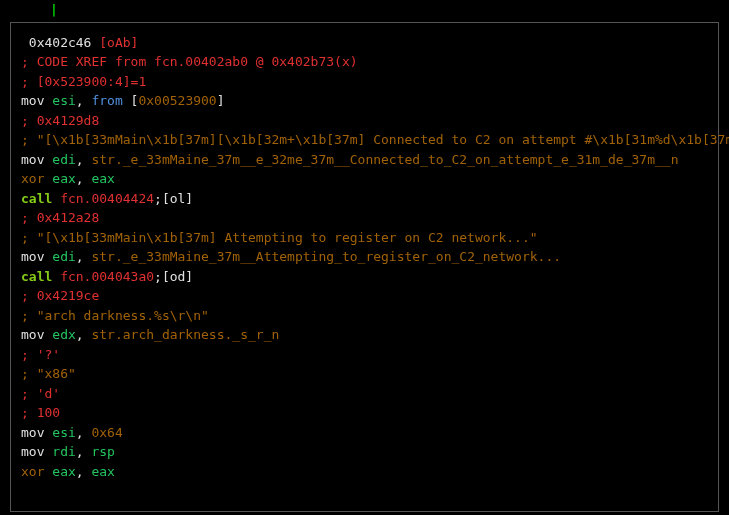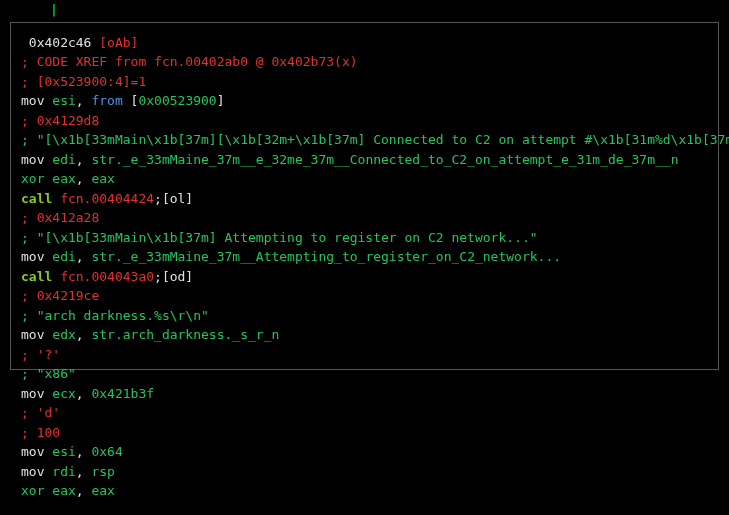--- a/index.html
+++ b/index.html
@@ -20,27 +20,27 @@
     .pipe-top {
       color: #00d000;
       padding-left: 50px;
       font-weight: bold;
     }
     .code-box {
       border: 1px solid #555;
       margin: 2px 10px;
       padding: 10px 10px;
       color: #e0e0e0;
-      height: 348px;
+      height: 490px;
     }
     .line {
       white-space: pre;
     }
     .red { color: #e03030; }
-    .yellow { color: #22c55e; }
+    .yellow { color: #a16207; }
     .green { color: #84cc16; font-weight: bold; }
     .cyan { color: #22c55e; }
     .blue { color: #5090e0; }
     .white { color: #e0e0e0; }
     .bold { font-weight: normal; }
     .v-bottom {
       color: #5090e0;
       padding-left: 50px;
     }
   </style>
@@ -61,21 +61,20 @@
   <div class="line"><span class="green">call</span><span class="red"> fcn.00404424</span><span class="white">;[ol]</span></div>
   <div class="line red">; 0x412a28</div>
   <div class="line yellow">; "[\x1b[33mMain\x1b[37m] Attempting to register on C2 network..."</div>
   <div class="line"><span class="white">mov </span><span class="cyan">edi</span><span class="white">, </span><span class="yellow">str._e_33mMaine_37m__Attempting_to_register_on_C2_network...</span></div>
   <div class="line"><span class="green">call</span><span class="red"> fcn.004043a0</span><span class="white">;[od]</span></div>
   <div class="line red">; 0x4219ce</div>
   <div class="line yellow">; "arch darkness.%s\r\n"</div>
   <div class="line"><span class="white">mov </span><span class="cyan">edx</span><span class="white">, </span><span class="yellow">str.arch_darkness._s_r_n</span></div>
   <div class="line red">; '?'</div>
   <div class="line yellow">; "x86"</div>
-  <div class="line"><span class="white">mov </span><span class="cyan">ecx</span><span class="white">, </span><span class="yellow">0x421b3f</span></div>
   <div class="line red">; 'd'</div>
   <div class="line red">; 100</div>
   <div class="line"><span class="white">mov </span><span class="cyan">esi</span><span class="white">, </span><span class="yellow">0x64</span></div>
   <div class="line"><span class="white">mov </span><span class="cyan">rdi</span><span class="white">, </span><span class="cyan">rsp</span></div>
   <div class="line"><span class="yellow bold">xor </span><span class="cyan">eax</span><span class="white">, </span><span class="cyan">eax</span></div>
 
 </div>
 
 <div class="v-bottom"></div>
 

